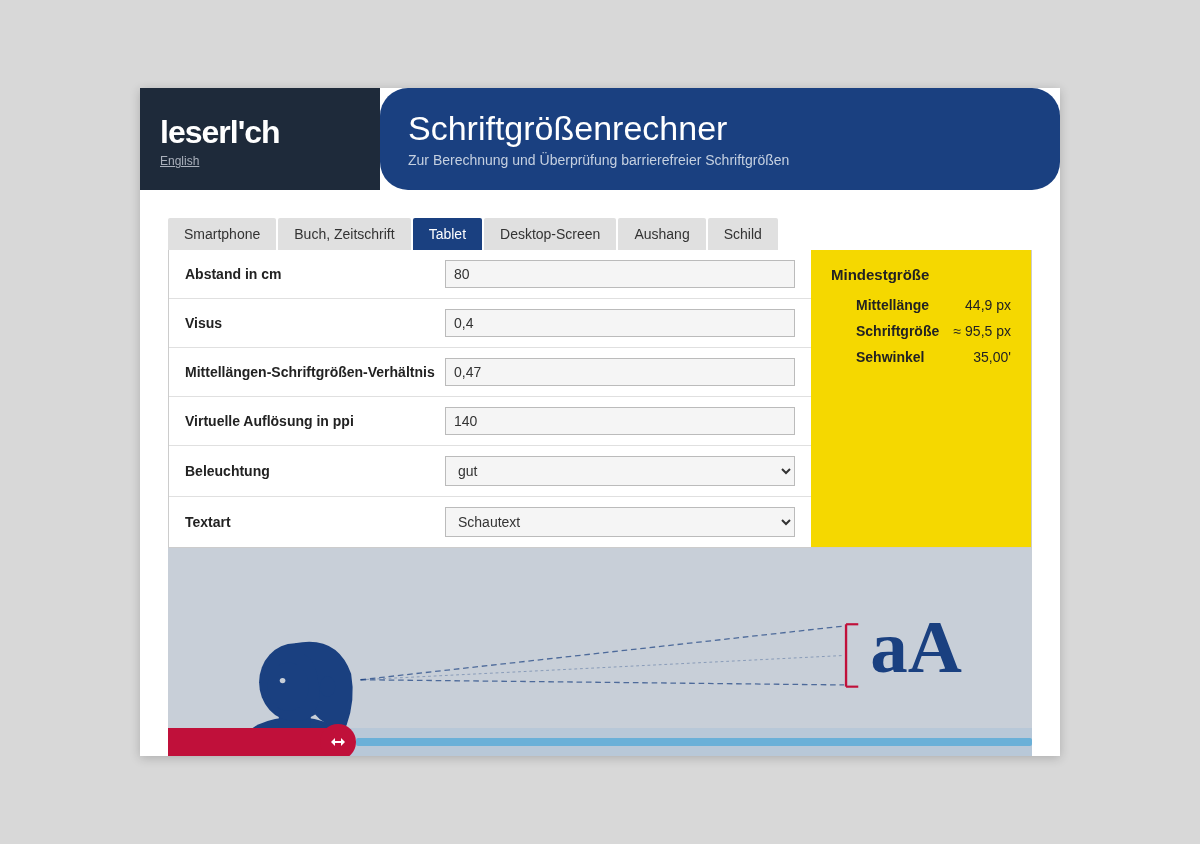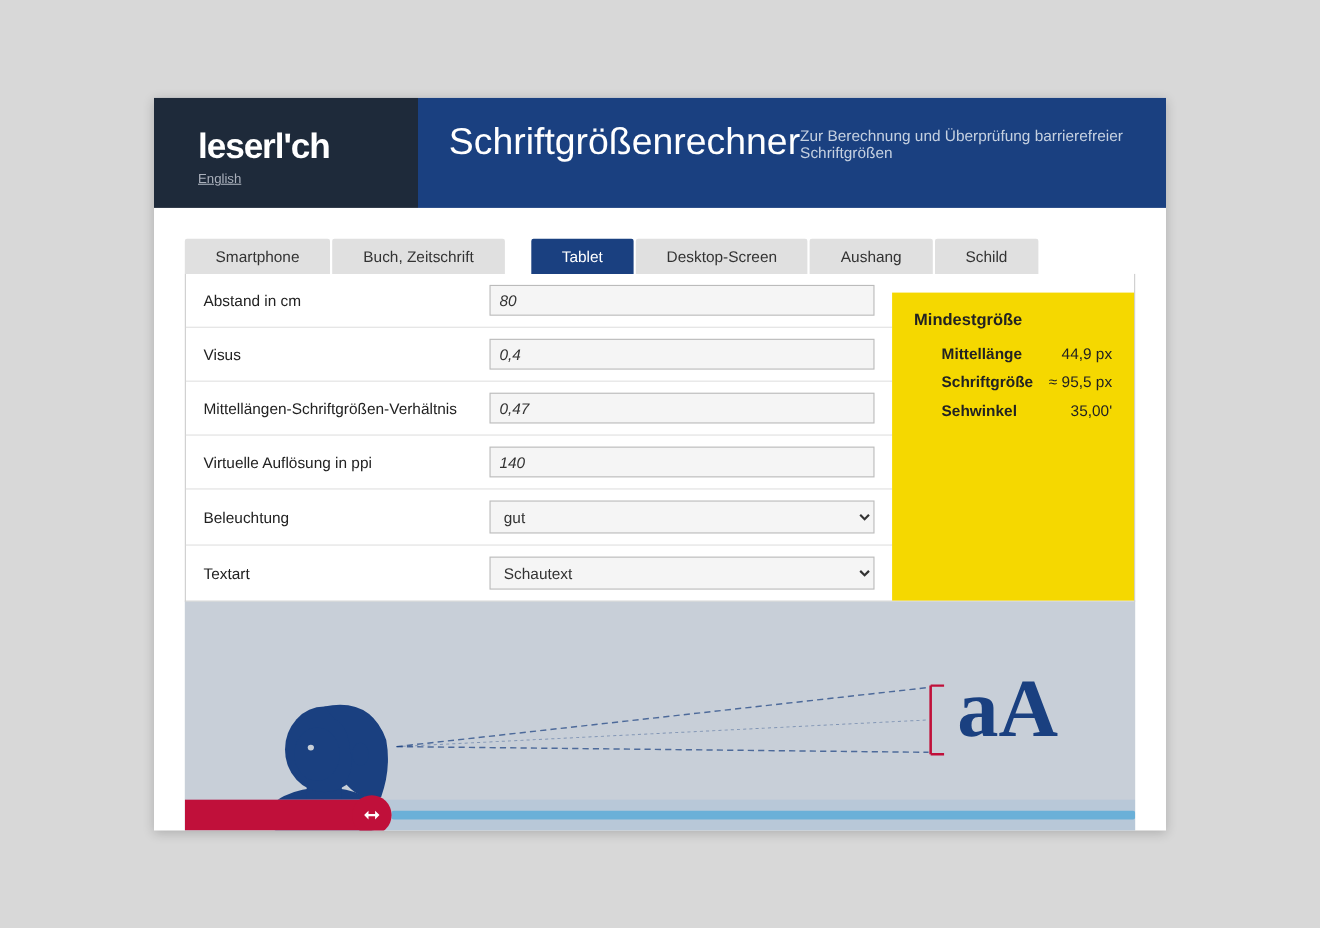--- a/index.html
+++ b/index.html
@@ -19,21 +19,21 @@
     }
     
     .header {
       display: flex;
       background: #fff;
     }
     .header-logo {
       background: #1e2a3a;
       width: 240px;
       min-width: 240px;
-      padding: 28px 24px 20px 40px;
+      padding: 28px 24px 20px 20px;
       display: flex;
       flex-direction: column;
       justify-content: flex-start;
     }
     .logo-text {
       color: #fff;
       font-size: 32px;
       font-weight: bold;
       letter-spacing: -1px;
       line-height: 1;
@@ -44,22 +44,23 @@
       font-size: 12px;
       margin-top: 6px;
       text-decoration: underline;
       cursor: pointer;
     }
     .header-title {
       background: #1a4080;
       flex: 1;
       padding: 22px 28px;
       display: flex;
-      flex-direction: row;
+      flex-direction: column;
       justify-content: center;
+      border-radius: 28px;
     }
     .header-title h1 {
       color: #fff;
       font-size: 34px;
       font-weight: normal;
       line-height: 1.1;
     }
     .header-title p {
       color: #c5d0e0;
       font-size: 14px;
@@ -69,33 +70,32 @@
     .main-content {
       padding: 28px 28px 0 28px;
     }
     
     .tabs {
       display: flex;
       gap: 2px;
       margin-bottom: 0;
     }
     .tab {
-      padding: 8px 28px;
+      padding: 8px 16px;
       font-size: 14px;
       background: #e0e0e0;
       color: #333;
       cursor: pointer;
       border: none;
       border-radius: 2px 2px 0 0;
       font-family: Arial, sans-serif;
     }
     .tab.active {
       background: #1a4080;
       color: #fff;
-      margin-left: 22px;
     }
     
     .form-results-row {
       display: flex;
       border: 1px solid #ccc;
       border-top: none;
     }
     .form-area {
       flex: 1;
       padding: 0;
@@ -106,54 +106,52 @@
       border-bottom: 1px solid #e0e0e0;
       padding: 10px 16px;
     }
     .form-row:last-child {
       border-bottom: none;
     }
     .form-label {
       width: 260px;
       font-size: 14px;
       color: #222;
-      font-weight: normal;
+      font-weight: bold;
     }
     .form-input {
       flex: 1;
     }
     .form-input input[type="text"] {
       width: 100%;
       padding: 5px 8px;
       font-size: 14px;
       border: 1px solid #bbb;
       background: #f5f5f5;
       color: #333;
       font-family: Arial, sans-serif;
-      font-style: italic;
     }
     .form-input select {
       width: 100%;
       padding: 5px 8px;
       font-size: 14px;
       border: 1px solid #bbb;
       background: #f5f5f5;
       color: #333;
       font-family: Arial, sans-serif;
       appearance: auto;
     }
     
     .results-panel {
       width: 220px;
       background: #f5d800;
       padding: 16px 20px;
       display: flex;
       flex-direction: column;
       gap: 10px;
-      margin-top: 17px;
     }
     .results-title {
       font-size: 15px;
       font-weight: bold;
       color: #222;
       margin-bottom: 4px;
     }
     .results-row {
       display: flex;
       justify-content: space-between;

